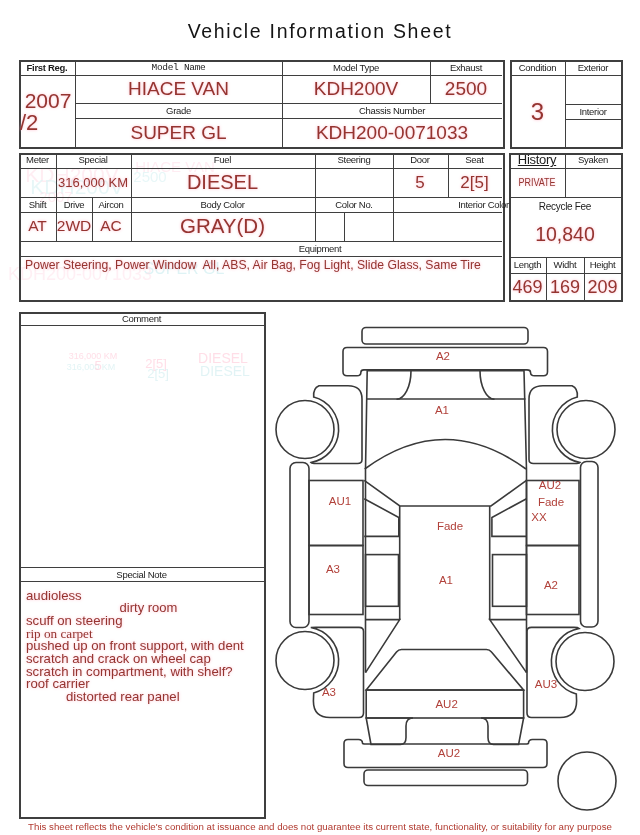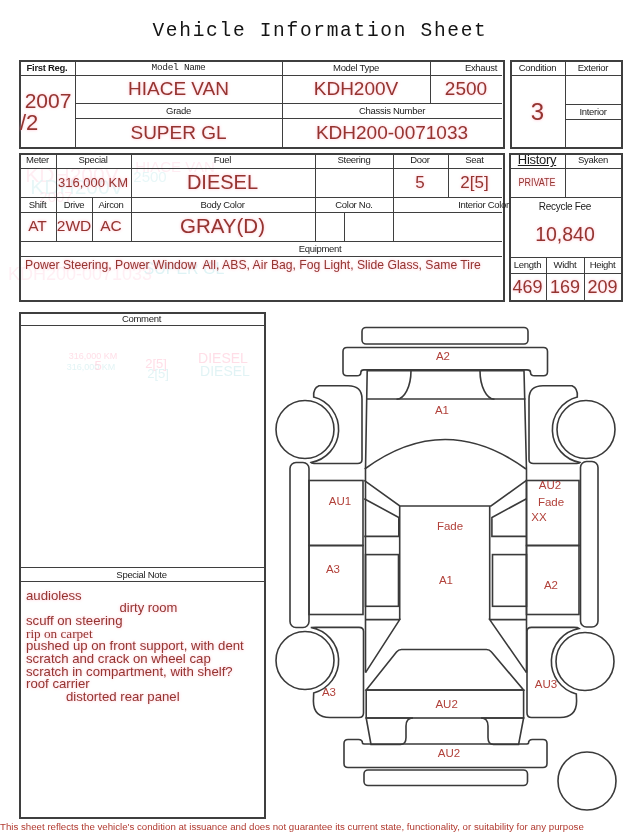--- a/index.html
+++ b/index.html
@@ -20,21 +20,21 @@
 <div class="gh" style="left:138px;top:260px;width:92px;font-size:16px;color:#d9f2f4;opacity:.85;">SUPER GL</div>
 <div class="gh" style="left:0px;top:264px;width:160px;font-size:18px;color:#ffdce7;opacity:.45;">KDH200-0071033</div>
 <div class="gh" style="left:60px;top:351px;width:66px;font-size:9px;color:#ffc9d8;opacity:.6;">316,000 KM</div>
 <div class="gh" style="left:58px;top:362px;width:66px;font-size:9px;color:#d8f0f2;opacity:.75;">316,000 KM</div>
 <div class="gh" style="left:88px;top:358px;width:20px;font-size:13px;color:#ffc9d8;opacity:.6;">5</div>
 <div class="gh" style="left:138px;top:356px;width:36px;font-size:13px;color:#ffc9d8;opacity:.6;">2[5]</div>
 <div class="gh" style="left:140px;top:366px;width:36px;font-size:13px;color:#d8f0f2;opacity:.75;">2[5]</div>
 <div class="gh" style="left:192px;top:350px;width:62px;font-size:14px;color:#ffc9d8;opacity:.6;">DIESEL</div>
 <div class="gh" style="left:194px;top:363px;width:62px;font-size:14px;color:#d8f0f2;opacity:.75;">DIESEL</div>
 
-<div style="position:absolute;left:0;top:20px;width:640px;text-align:center;font-size:19.5px;letter-spacing:1.7px;color:#141414;font-family:Liberation Mono, monospace;">Vehicle Information Sheet</div>
+<div style="position:absolute;left:0;top:20px;width:640px;text-align:center;font-size:19.5px;letter-spacing:1.7px;color:#141414;">Vehicle Information Sheet</div>
 
 <div class="ln" style="left:19px;top:59.5px;width:485px;height:2px;"></div>
 <div class="ln" style="left:19px;top:147px;width:485px;height:2px;"></div>
 <div class="ln" style="left:19px;top:59.5px;width:2px;height:89.5px;"></div>
 <div class="ln" style="left:502.5px;top:59.5px;width:2px;height:89.5px;"></div>
 <div class="ln" style="left:19px;top:74.5px;width:483px;height:1.3px;"></div>
 <div class="ln" style="left:75px;top:102.5px;width:427px;height:1.3px;"></div>
 <div class="ln" style="left:75px;top:118px;width:427px;height:1.3px;"></div>
 <div class="ln" style="left:75px;top:59.5px;width:1.3px;height:87.5px;"></div>
 <div class="ln" style="left:282px;top:59.5px;width:1.3px;height:87.5px;"></div>
@@ -44,21 +44,21 @@
 <div class="ln" style="left:510px;top:59.5px;width:2px;height:89.5px;"></div>
 <div class="ln" style="left:621px;top:59.5px;width:2px;height:89.5px;"></div>
 <div class="ln" style="left:510px;top:74.5px;width:111px;height:1.3px;"></div>
 <div class="ln" style="left:565px;top:59.5px;width:1.3px;height:87.5px;"></div>
 <div class="ln" style="left:565px;top:103.5px;width:56px;height:1.3px;"></div>
 <div class="ln" style="left:565px;top:118.5px;width:56px;height:1.3px;"></div>
 
 <div class="lb" style="left:19px;top:59.5px;width:56px;height:15px;line-height:15px;font-size:9.5px;font-weight:bold;">First Reg.</div>
 <div class="lb" style="left:75px;top:59.5px;width:207px;height:15px;line-height:15px;font-size:9.5px;font-family:Liberation Mono, monospace;">Model Name</div>
 <div class="lb" style="left:282px;top:59.5px;width:148px;height:15px;line-height:15px;font-size:9.5px;">Model Type</div>
-<div class="lb" style="left:430px;top:59.5px;width:72px;height:15px;line-height:15px;font-size:9.5px;padding-left:15px;">Exhaust</div>
+<div class="lb" style="left:430px;top:59.5px;width:72px;height:15px;line-height:15px;font-size:9.5px;">Exhaust</div>
 <div class="lb" style="left:510px;top:59.5px;width:55px;height:15px;line-height:15px;font-size:9.5px;">Condition</div>
 <div class="lb" style="left:565px;top:59.5px;width:56px;height:15px;line-height:15px;font-size:9.5px;">Exterior</div>
 <div class="lb" style="left:75px;top:102.5px;width:207px;height:15.5px;line-height:15.5px;font-size:9.5px;">Grade</div>
 <div class="lb" style="left:282px;top:102.5px;width:220px;height:15.5px;line-height:15.5px;font-size:9.5px;">Chassis Number</div>
 <div class="lb" style="left:565px;top:103.5px;width:56px;height:15px;line-height:15px;font-size:9.5px;">Interior</div>
 
 <div class="rv" style="left:19px;top:86px;width:58px;height:30px;line-height:30px;font-size:21px;">2007</div>
 <div class="rv" style="left:20px;top:109px;width:40px;height:28px;line-height:28px;font-size:22px;text-align:left;">/2</div>
 <div class="rv" style="left:75px;top:75px;width:207px;height:28px;line-height:28px;font-size:19px;">HIACE VAN</div>
 <div class="rv" style="left:282px;top:75px;width:148px;height:28px;line-height:28px;font-size:19px;">KDH200V</div>
@@ -236,13 +236,13 @@
 <text x="333" y="572.5">A3</text>
 <text x="446" y="584">A1</text>
 <text x="551" y="588.5">A2</text>
 <text x="329" y="696">A3</text>
 <text x="546" y="688">AU3</text>
 <text x="446.6" y="707.5">AU2</text>
 <text x="449" y="756.5">AU2</text>
 </g>
 </svg>
 
-<div style="position:absolute;left:0;top:821px;width:640px;font-size:9.7px;color:#b13a30;">This sheet reflects the vehicle's condition at issuance and does not guarantee its current state, functionality, or suitability for any purpose</div>
+<div style="position:absolute;left:0;top:821px;width:640px;text-align:center;font-size:9.7px;color:#b13a30;">This sheet reflects the vehicle's condition at issuance and does not guarantee its current state, functionality, or suitability for any purpose</div>
 
 </body></html>

